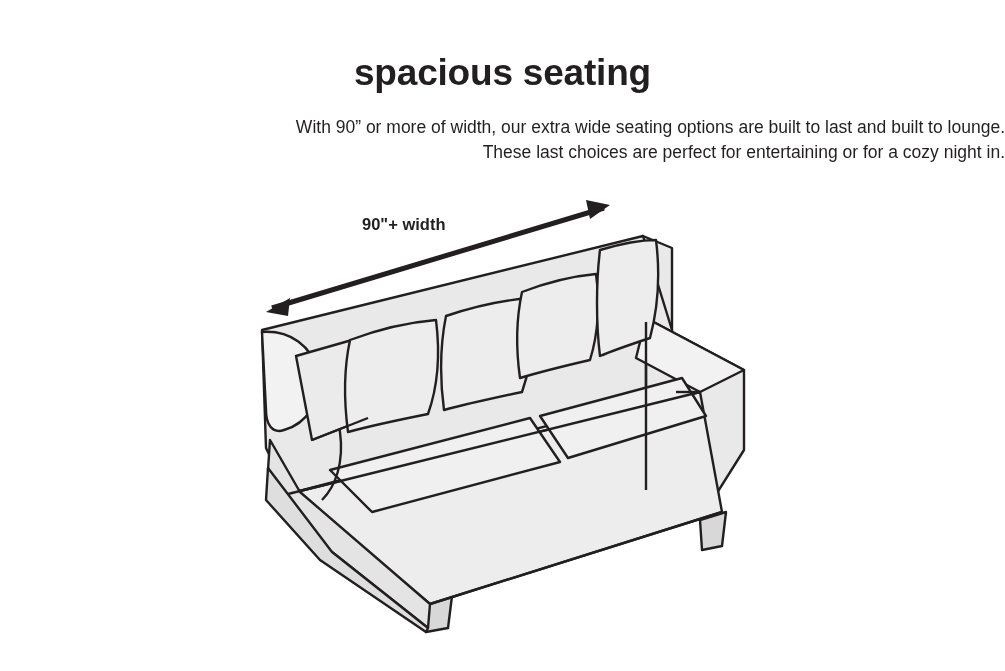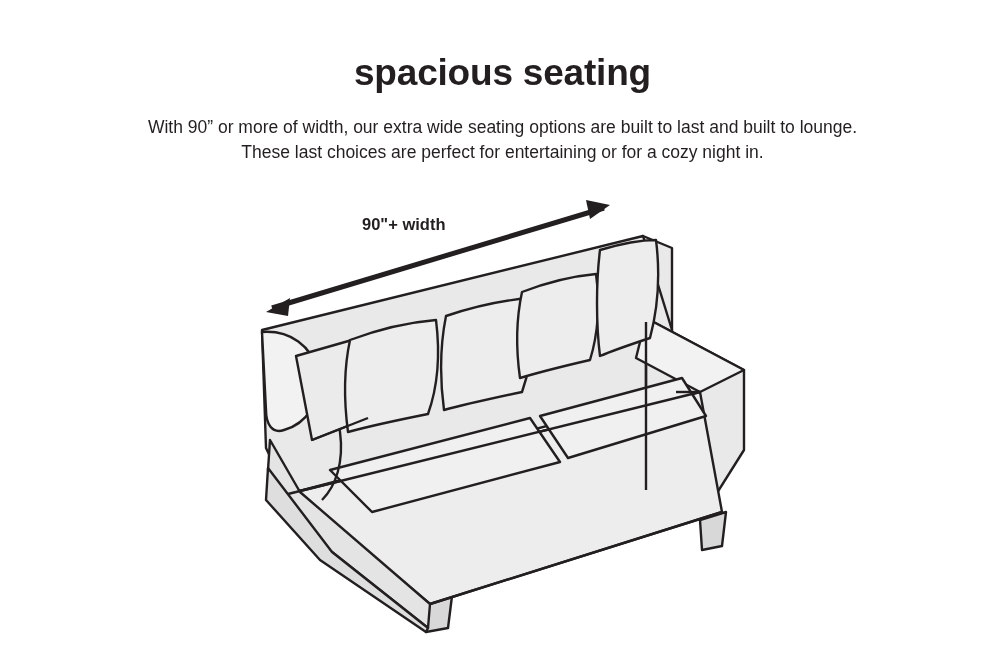--- a/index.html
+++ b/index.html
@@ -33,21 +33,21 @@
     font-weight: bold;
     letter-spacing: -0.2px;
     color: #231f20;
     line-height: 1.15;
   }
   .subcopy {
     position: absolute;
     top: 115px;
     left: 0;
     width: 1005px;
-    text-align: center;
+    text-align: right;
     font-size: 17.5px;
     line-height: 1.45;
     color: #231f20;
   }
   .subcopy .line { display: block; }
   .dim-label {
     position: absolute;
     top: 215px;
     left: 362px;
     font-size: 16.5px;

